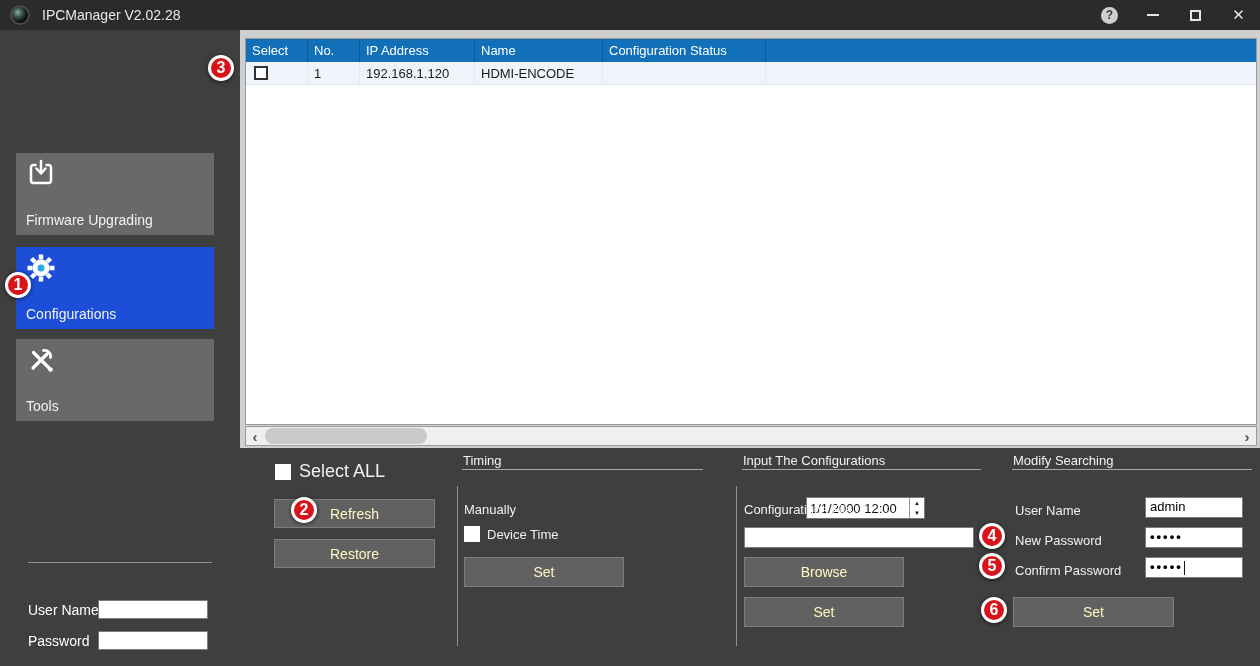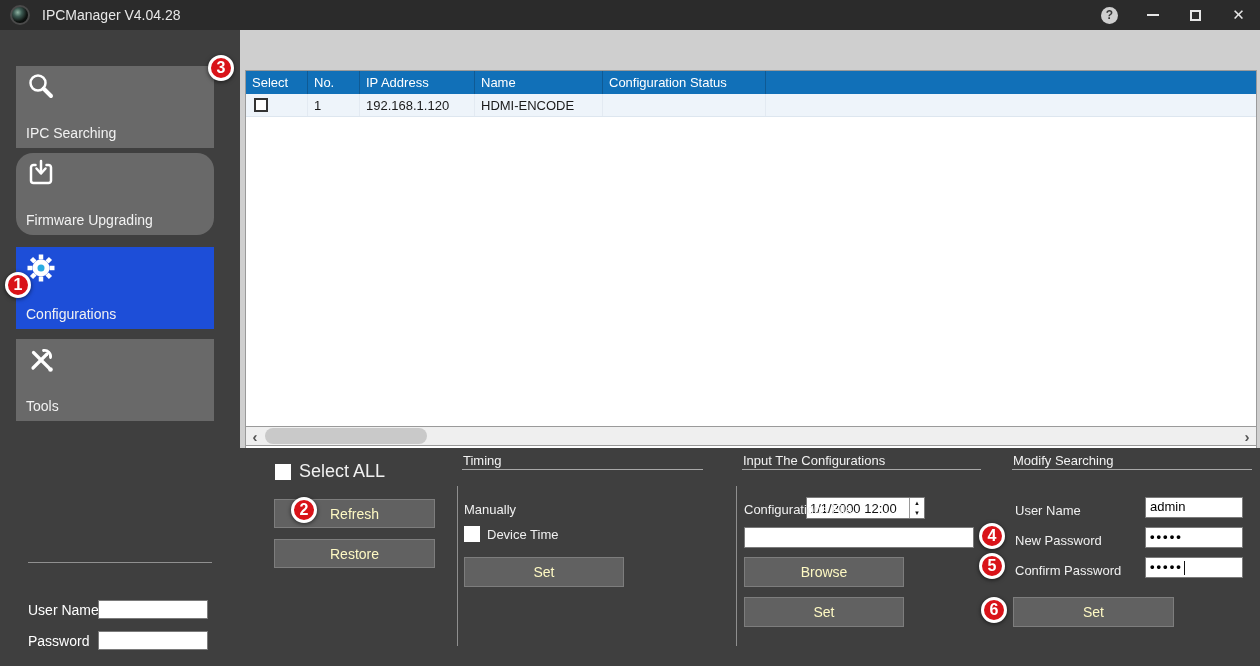--- a/index.html
+++ b/index.html
@@ -32,21 +32,21 @@
   .sb-divider { position:absolute; left:28px; top:532px; width:184px; border-top:1px solid #909090; }
   .login-row { position:absolute; display:flex; align-items:center; color:#fff; font-size:14px; }
   .login-label { display:inline-block; }
   .fake-input { background:#fff; border:1px solid #7a7a7a; color:#000000; font-size:13px;
                 padding:1px 4px; overflow:hidden; white-space:nowrap; }
   .login-input { position:absolute; left:98px; width:110px; height:19px; }
 
   
   .main { position:absolute; left:240px; top:30px; width:1020px; height:418px; background:#cfcfcf; }
   .table-wrap { position:absolute; left:5px; top:8px; width:1012px; height:387px; background:#fff;
-                border:1px solid #9a9a9a; overflow:hidden;margin-top:32px; }
+                border:1px solid #9a9a9a; overflow:hidden; }
   .thead { display:flex; height:23px; background:#1170b8; color:#fff; font-size:13px; }
   .th { display:flex; align-items:center; padding-left:6px; border-right:1px solid #0f5a94; }
   .trow { display:flex; height:23px; background:#eef4fa; color:#1a1a1a; font-size:13px;
           border-bottom:1px solid #dde6ef; }
   .td { display:flex; align-items:center; padding-left:6px; border-right:1px solid #e3eaf2; }
   .c0{width:62px;} .c1{width:52px;} .c2{width:115px;} .c3{width:128px;} .c4{width:163px;} .cf{flex:1; border-right:none;}
   .row-checkbox { width:14px; height:14px; background:#fff; border:2px solid #333; margin-left:2px; }
 
   .hscroll { position:absolute; left:5px; top:396px; width:1012px; height:20px; background:#efefef;
              border:1px solid #9a9a9a; }
@@ -80,48 +80,41 @@
            border:3px solid #fff; box-shadow:0 1px 4px rgba(0,0,0,.6); color:#fff; font-weight:bold;
            font-size:16px; display:flex; align-items:center; justify-content:center; z-index:50; }
 </style>
 </head>
 <body>
 
 <div id="app">
 
   <div class="titlebar">
     <div class="app-icon"></div>
-    <div class="app-title">IPCManager V4.04.28</div>
+    <div class="app-title">IPCManager V2.02.28</div>
     <div class="tb-controls">
       <div class="tb-btn">
         <span class="help-circle">?</span>
       </div>
       <div class="tb-btn">
         <span class="glyph-min"></span>
       </div>
       <div class="tb-btn">
         <span class="glyph-max"></span>
       </div>
       <div class="tb-btn">
         <span class="glyph-close">✕</span>
       </div>
     </div>
   </div>
 
   <div class="sidebar">
 
-    <div class="nav-item" style="top:36px;">
-      <svg class="nav-icon" viewBox="0 0 32 32">
-        <circle cx="13" cy="12" r="7.5" fill="none" stroke="#fff" stroke-width="2.5"></circle>
-        <line x1="18.5" y1="17.5" x2="26" y2="25" stroke="#fff" stroke-width="4" stroke-linecap="round"></line>
-      </svg>
-      <span class="nav-label">IPC Searching</span>
-    </div>
-
-    <div class="nav-item" style="top:123px;border-radius:17px;">
+
+    <div class="nav-item" style="top:123px;">
       <svg class="nav-icon" viewBox="0 0 32 32">
         <path d="M10.5 7 H8.5 A2.5 2.5 0 0 0 6 9.5 V22.5 A2.5 2.5 0 0 0 8.5 25 H23.5 A2.5 2.5 0 0 0 26 22.5 V9.5 A2.5 2.5 0 0 0 23.5 7 H21.5" fill="none" stroke="#fff" stroke-width="2.5" stroke-linecap="round"></path>
         <line x1="16" y1="3" x2="16" y2="15" stroke="#fff" stroke-width="2.5" stroke-linecap="round"></line>
         <path d="M11.5 10.5 L16 15.5 L20.5 10.5" fill="none" stroke="#fff" stroke-width="2.5" stroke-linecap="round" stroke-linejoin="round"></path>
       </svg>
       <span class="nav-label">Firmware Upgrading</span>
     </div>
 
     <div class="nav-item active" style="top:217px;">
       <svg class="nav-icon" viewBox="0 0 32 32">

